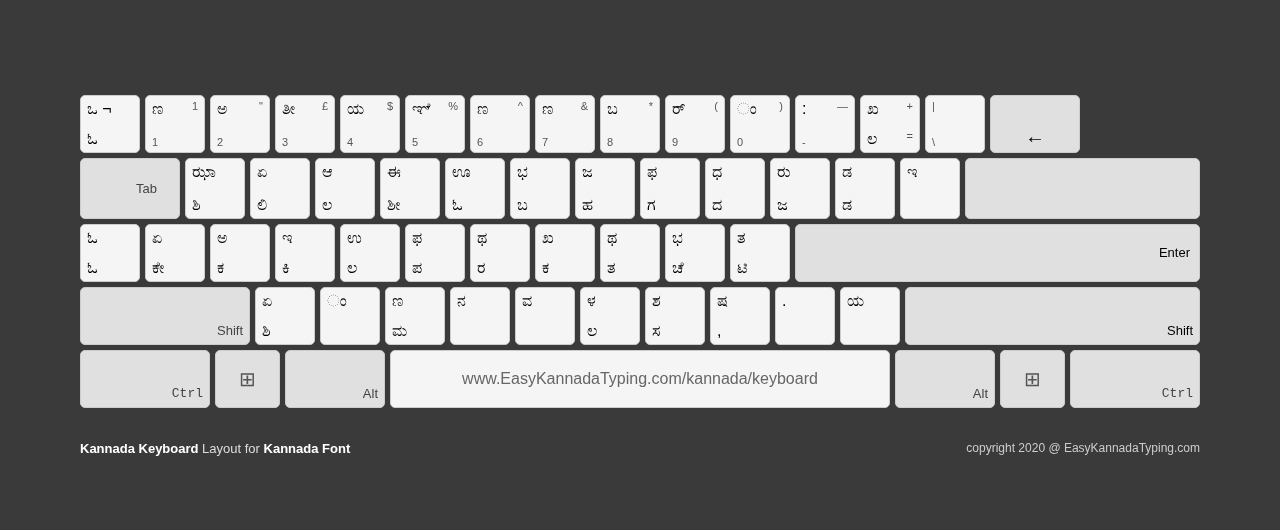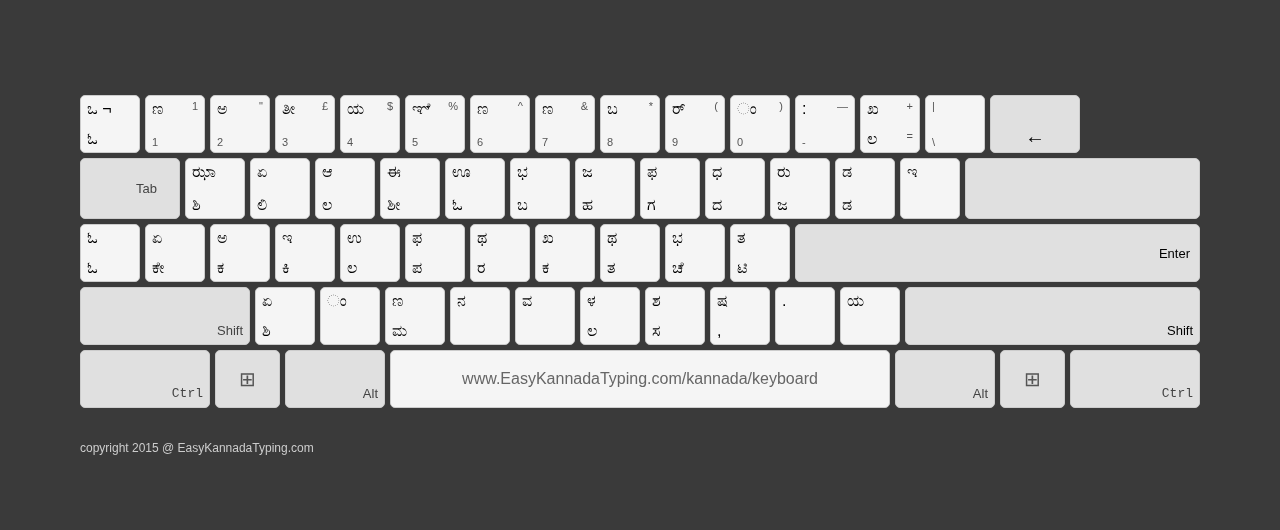--- a/index.html
+++ b/index.html
@@ -511,14 +511,19 @@
     <div class="key function-key wide-win" style="min-width:65px; align-items:center; justify-content:center;">
       <span style="font-size:20px; color:#555;">⊞</span>
     </div>
     <div class="key function-key wide-ctrl no-kannada" style="min-width:130px; justify-content:flex-end; flex-direction:row; align-items:flex-end; padding:6px;">
       <span class="label" style="font-size:13px;">Ctrl</span>
     </div>
   </div>
 </div>
 
 <div class="footer">
-  <div class="footer-right">copyright 2015 @ EasyKannadaTyping.com</div>
+  <div class="footer-left">
+    <strong>Kannada Keyboard</strong>
+    <span> Layout for </span>
+    <strong>Kannada Font</strong>
+  </div>
+  <div class="footer-right">copyright 2020 @ EasyKannadaTyping.com</div>
 </div>
 
 </body></html>

